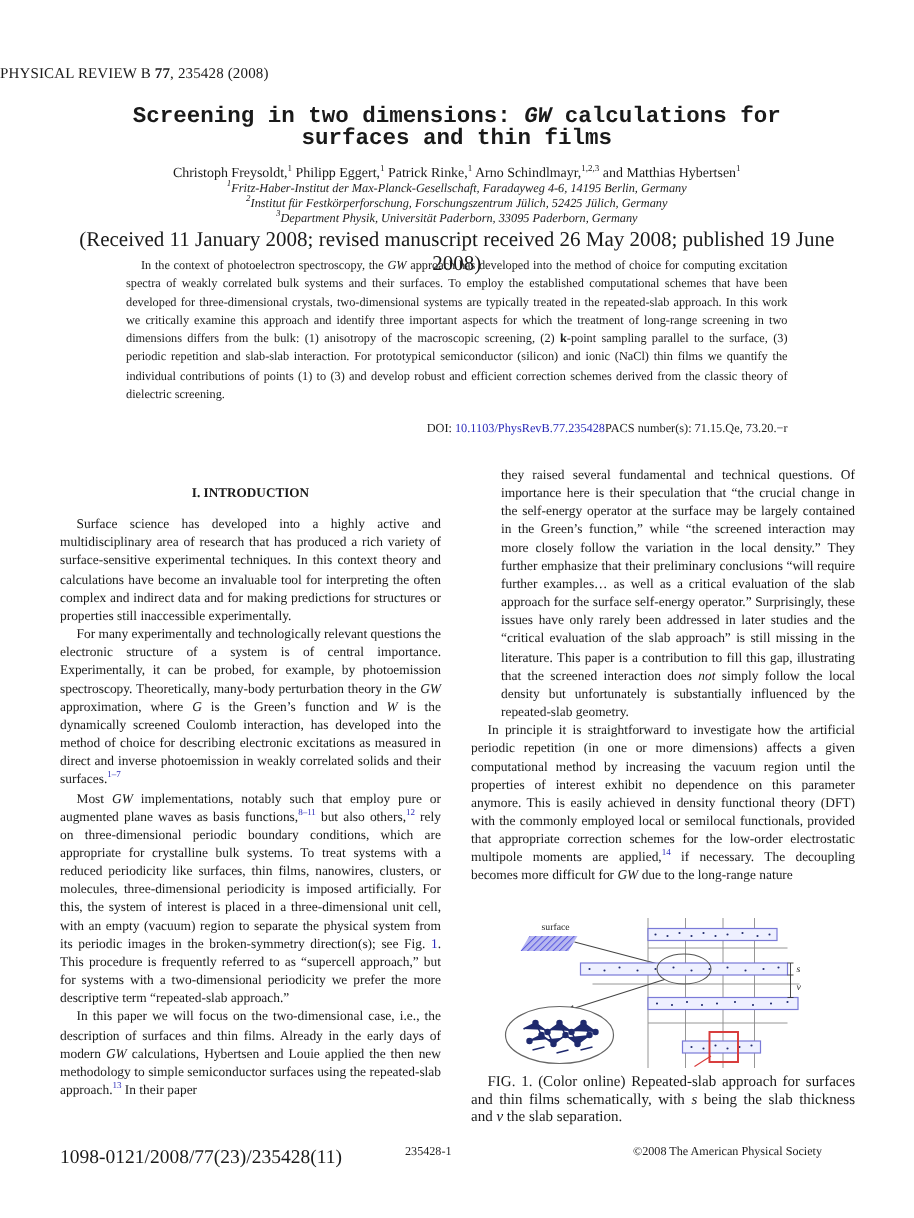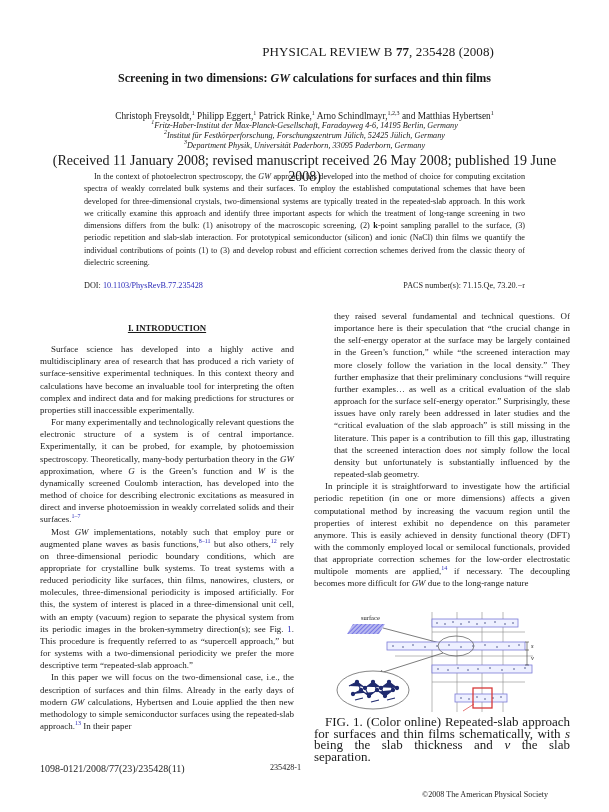--- a/index.html
+++ b/index.html
@@ -2,26 +2,26 @@
 <html><head>
 <meta charset="utf-8">
 <style>
   html, body { margin: 0; padding: 0; background: #ffffff; }
   body {
     width: 609px; height: 812px; position: relative; overflow: hidden;
     font-family: "Liberation Serif", "DejaVu Serif", serif; color: #1a1a1a;
   }
   .abs { position: absolute; }
   .journal-header {
-    top: 44px; left: 0; width: 494px; text-align: right;
-    font-size: 13px; letter-spacing: 0.1px;
+    top: 44px; left: 0; width: 494px; text-align: left;
+    font-size: 10px; letter-spacing: 0.1px;
   }
   .title {
     top: 71px; left: 60px; width: 489px; text-align: center;
-    font-size: 12px; font-weight: bold; line-height: 14.5px;
+    font-size: 15px; font-weight: bold; line-height: 14.5px; font-family: Liberation Mono, monospace;
   }
   .authors {
     top: 111px; left: 20px; width: 569px; text-align: center;
     font-size: 9.3px; line-height: 11px;
   }
   .affils {
     top: 121px; left: 40px; width: 529px; text-align: center;
     font-size: 8.2px; line-height: 10.2px; font-style: italic;
   }
   .received {
@@ -29,46 +29,45 @@
     font-size: 14px;
   }
   sup { font-size: 6px; vertical-align: super; line-height: 0; }
   .abstract {
     top: 171px; left: 84px; width: 441px;
     font-size: 8.2px; line-height: 12.25px; text-align: justify;
     text-indent: 10px;
   }
   .doi-row {
     top: 281px; left: 84px; width: 441px; font-size: 8.2px;
-    display: flex; justify-content: space-between;
+    display: flex; justify-content: flex-end;
   }
   .link { color: #2a2ab8; }
   .col {
     font-size: 8.95px; line-height: 12.15px; text-align: justify;
   }
   .col-left { top: 322px; left: 40px; width: 254px; }
   .col-right { top: 310px; left: 314px; width: 256px; }
   .section-head {
     text-align: center; font-weight: bold; font-size: 8.8px;
     margin: 0 0 9px 0;
-    text-decoration: underline;
   }
   .col p { margin: 0; text-indent: 11px; }
   .col p.noindent { text-indent: 0; margin-left: 20px; }
   .figure {
     top: 612px; left: 335px; width: 240px; height: 100px;
   }
   .caption {
     top: 716px; left: 314px; width: 256px;
-    font-size: 13px; line-height: 11.5px; text-align: justify;
+    font-size: 10px; line-height: 11.5px; text-align: justify;
   }
   .caption span.indent { display: inline-block; width: 11px; }
-  .footer-left { top: 763px; left: 40px; font-size: 10px; }
+  .footer-left { top: 763px; left: 40px; font-size: 13px; }
   .footer-center { top: 763px; left: 270px; font-size: 8.1px; }
-  .footer-right { top: 790px; left: 422px; font-size: 8.1px; }
+  .footer-right { top: 763px; left: 422px; font-size: 8.1px; }
   i, .it { font-style: italic; }
 </style>
 </head>
 <body>
 
 <div class="abs journal-header">
   <span>PHYSICAL REVIEW B</span>
   <b>77</b><span>, 235428 (2008)</span>
 </div>
 

